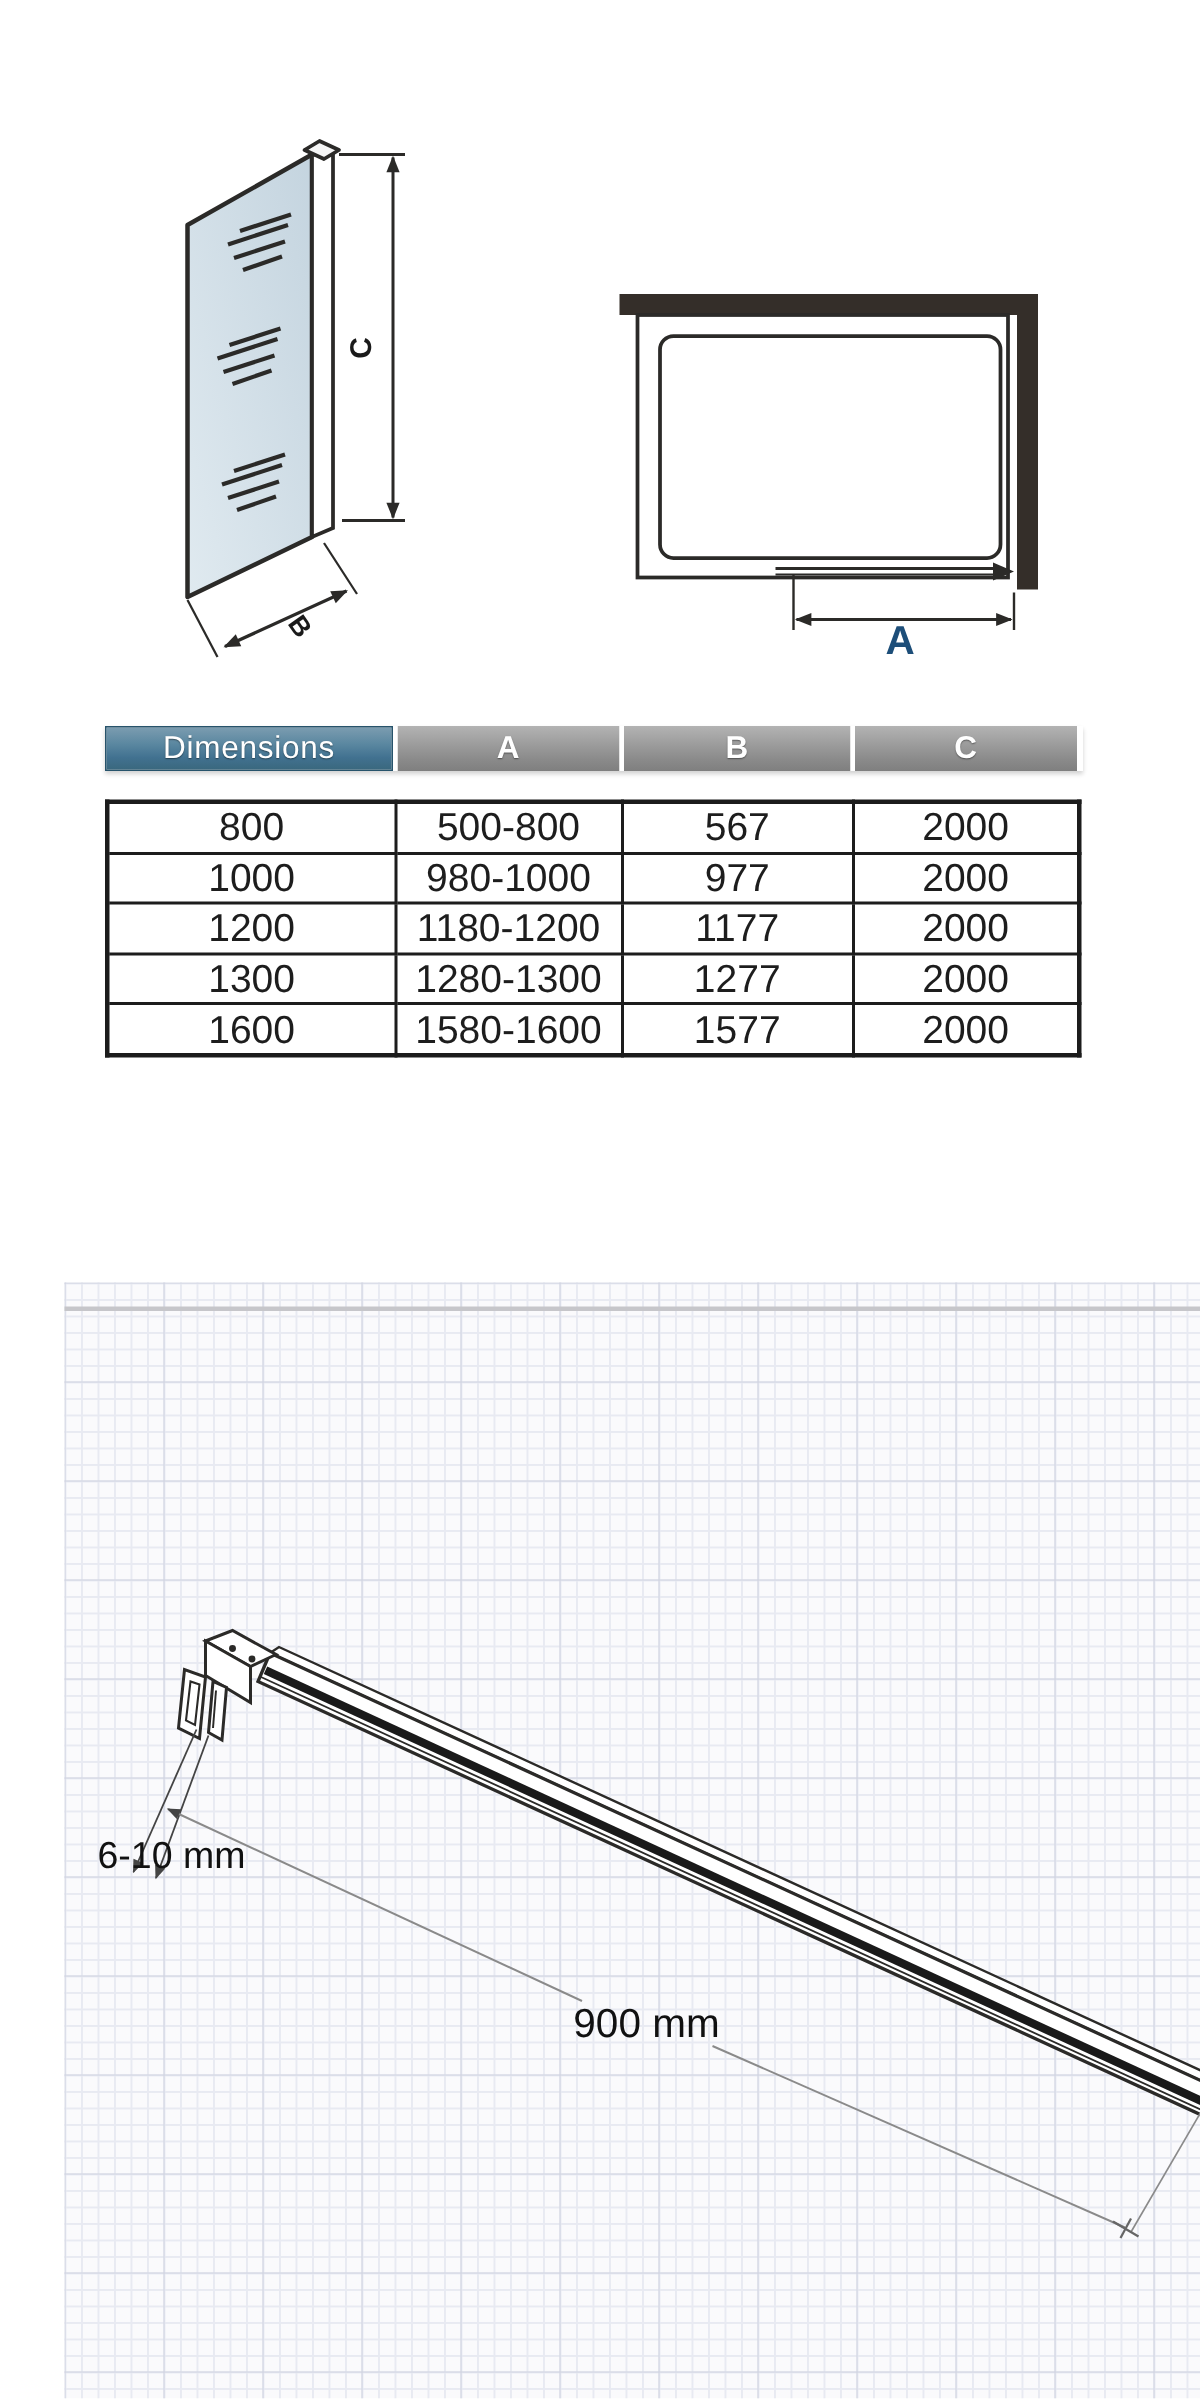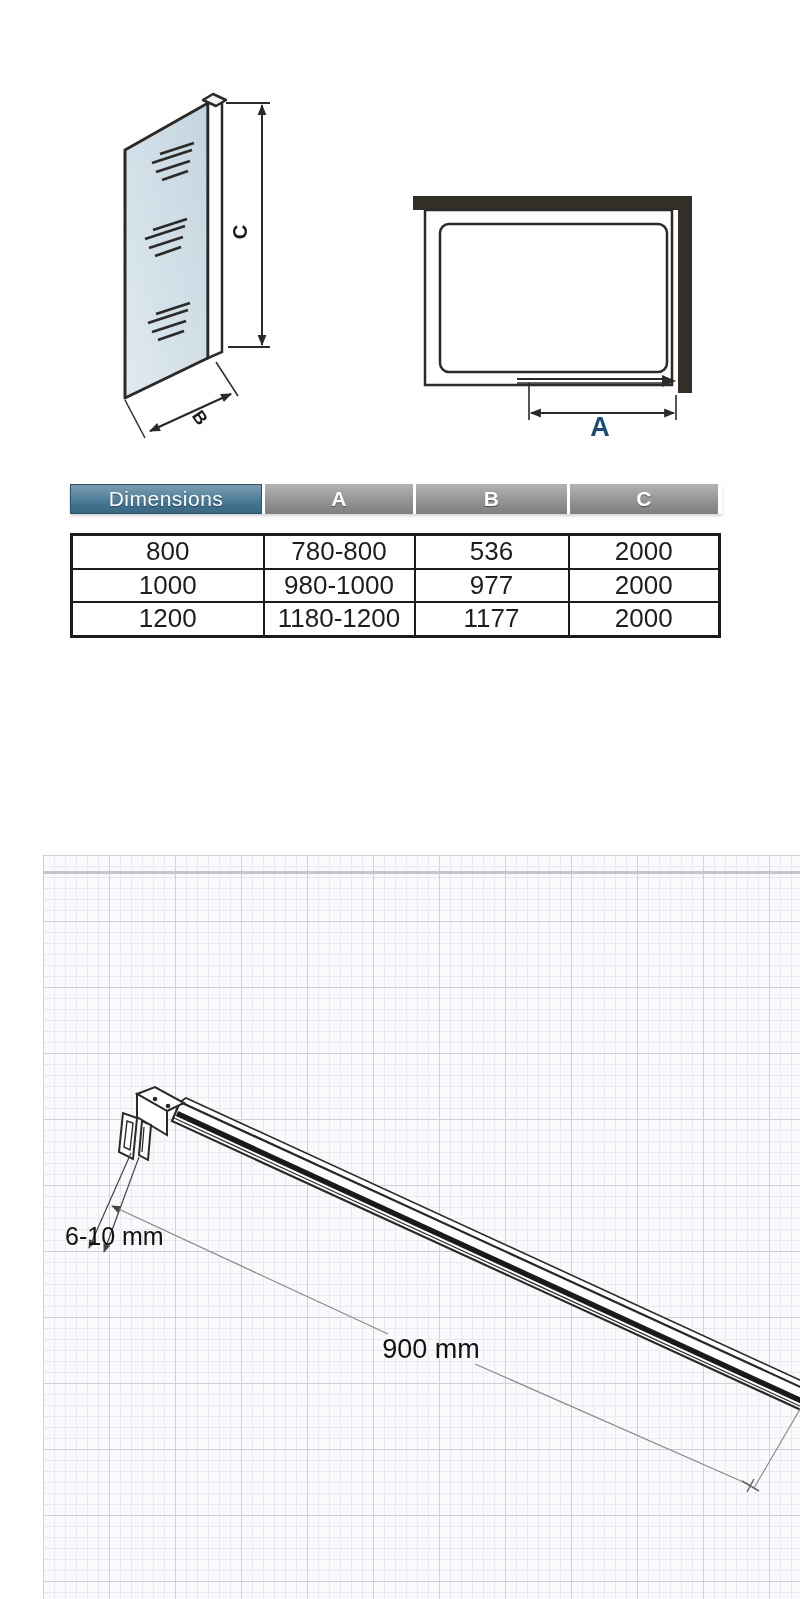--- a/index.html
+++ b/index.html
@@ -134,34 +134,46 @@
   <table class="spec">
     <colgroup>
         <col class="c0">
         <col class="c1">
         <col class="c2">
         <col class="c3">
       </colgroup>
     <tbody>
         <tr>
           <td>800</td>
-          <td>780-800</td>
-          <td>536</td>
+          <td>500-800</td>
+          <td>567</td>
           <td>2000</td>
         </tr>
         <tr>
           <td>1000</td>
           <td>980-1000</td>
           <td>977</td>
           <td>2000</td>
         </tr>
         <tr>
           <td>1200</td>
           <td>1180-1200</td>
           <td>1177</td>
+          <td>2000</td>
+        </tr>
+        <tr>
+          <td>1300</td>
+          <td>1280-1300</td>
+          <td>1277</td>
+          <td>2000</td>
+        </tr>
+        <tr>
+          <td>1600</td>
+          <td>1580-1600</td>
+          <td>1577</td>
           <td>2000</td>
         </tr>
       </tbody>
   </table>
 </div>
 
 <div class="graph-area">
   <div class="rule-line"></div>
   <svg class="graph-svg" width="800" height="744" viewBox="0 0 800 744">
 

